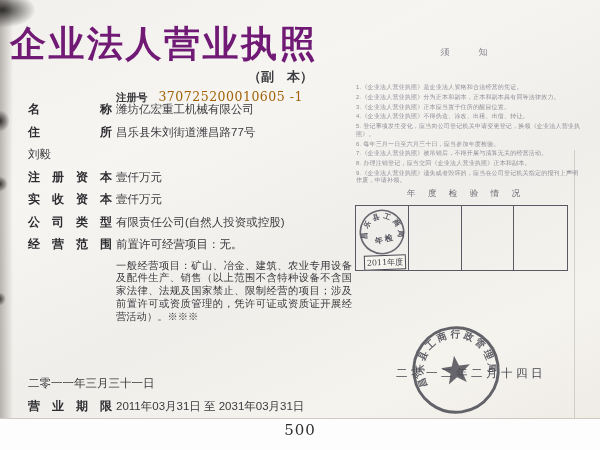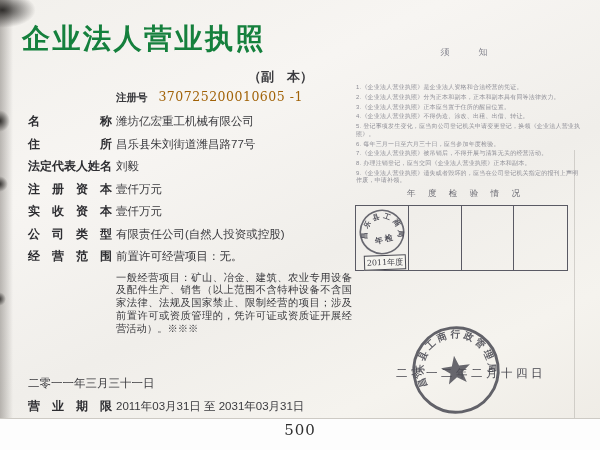--- a/index.html
+++ b/index.html
@@ -13,29 +13,29 @@
   .edge-left{position:absolute;left:0;top:0;width:13px;height:418px;
          background:linear-gradient(to right,rgba(110,105,100,.45),rgba(110,105,100,0));}
   .blob{position:absolute;background:radial-gradient(ellipse at 20% 50%,rgba(35,33,31,.92),rgba(35,33,31,0) 70%);}
   .blob.b1{left:-6px;top:-8px;width:42px;height:36px;}
   .blob.b2{left:-3px;top:110px;width:13px;height:22px;}
   .blob.b3{left:-3px;top:176px;width:11px;height:16px;}
   .blob.b4{left:-3px;top:292px;width:9px;height:14px;}
   .crease{position:absolute;left:574px;top:150px;width:1px;height:268px;background:rgba(150,145,140,.35);}
 
   
-  .title{position:absolute;left:22px;top:20px;font-size:28px;font-weight:bold;
-         letter-spacing:2.5px;color:#15803d;white-space:nowrap;}
+  .title{position:absolute;left:10px;top:20px;font-size:36px;font-weight:bold;
+         letter-spacing:2.5px;color:#701a75;white-space:nowrap;}
   .subtitle{position:absolute;left:28px;top:68px;width:285px;text-align:right;
          font-size:13px;font-weight:bold;color:#3a3a3e;}
   .regno-row{position:absolute;left:116px;top:89px;font-size:10.5px;color:#3a3a3e;white-space:nowrap;}
   .regno-label{font-weight:bold;margin-right:8px;}
   .regno-value{font-family:"DejaVu Serif",serif;font-size:12.5px;letter-spacing:.5px;color:#a16207;margin-top:28px;}
 
-  .fields{position:absolute;left:28px;top:114px;width:330px;}
+  .fields{position:absolute;left:28px;top:102px;width:330px;}
   .dates{position:absolute;left:28px;top:376px;width:330px;}
   .frow{display:flex;line-height:15px;margin-bottom:7.5px;}
   .flabel{flex:0 0 88px;font-size:12px;font-weight:bold;color:#2d2d31;white-space:nowrap;}
   .fvalue{font-size:11.5px;color:#3a3a3e;white-space:nowrap;}
   .scope-extra{margin-left:88px;width:236px;font-size:10.3px;line-height:12.8px;
          color:#3a3a3e;text-align:justify;}
 
   
   .notice{position:absolute;left:356px;top:46px;width:226px;color:#8e8e96;}
   .notice-title{text-align:center;font-size:9px;letter-spacing:10px;color:#84848e;margin-bottom:25px;}
@@ -84,21 +84,20 @@
   <div class="fields">
     <div class="frow">
       <span class="flabel">名　　　　　称</span>
       <span class="fvalue">潍坊亿宏重工机械有限公司</span>
     </div>
     <div class="frow">
       <span class="flabel">住　　　　　所</span>
       <span class="fvalue">昌乐县朱刘街道潍昌路77号</span>
     </div>
     <div class="frow">
-      <span class="flabel">法定代表人姓名</span>
       <span class="fvalue">刘毅</span>
     </div>
     <div class="frow">
       <span class="flabel">注　册　资　本</span>
       <span class="fvalue">壹仟万元</span>
     </div>
     <div class="frow">
       <span class="flabel">实　收　资　本</span>
       <span class="fvalue">壹仟万元</span>
     </div>

